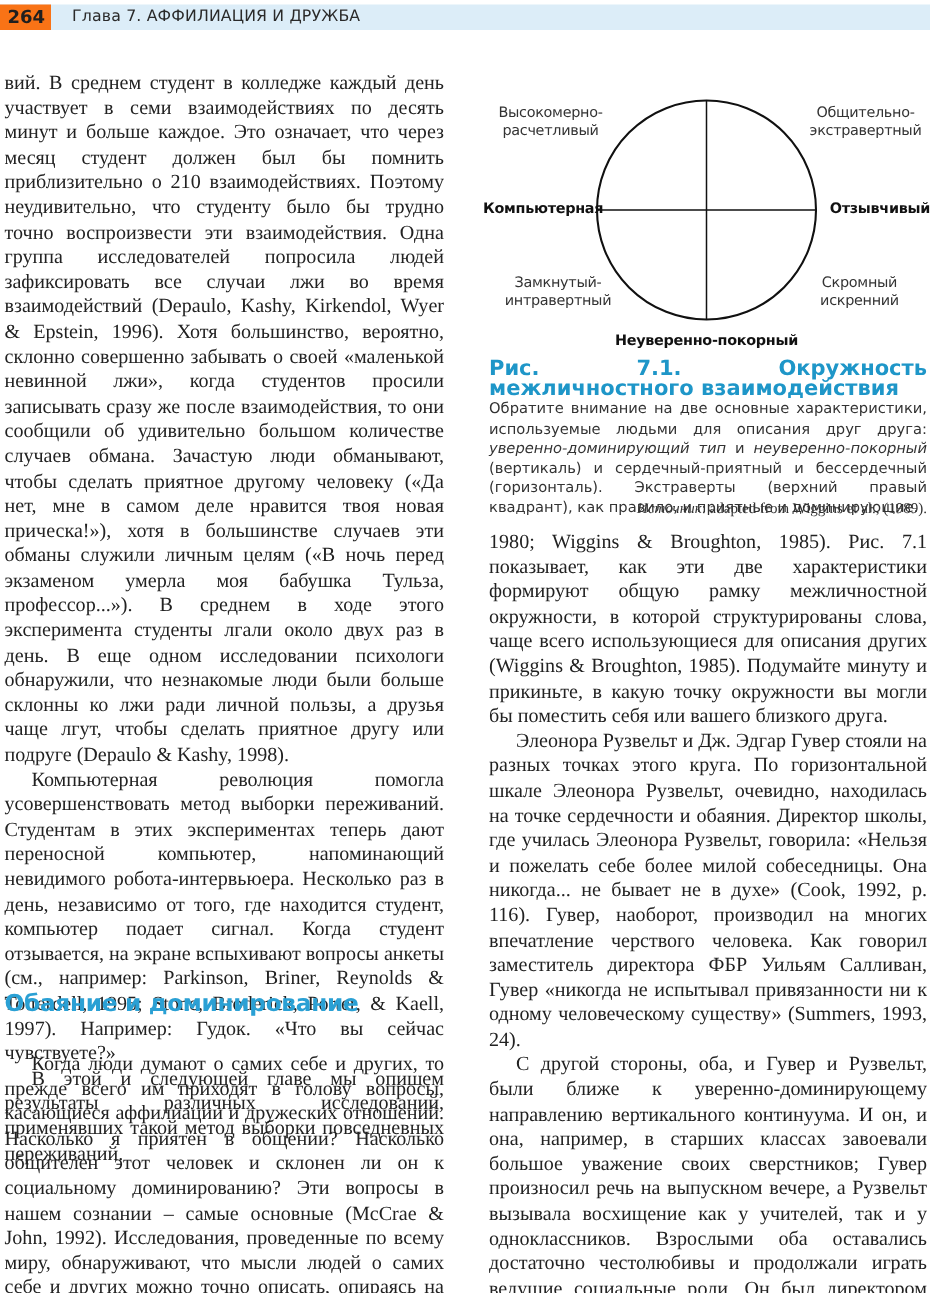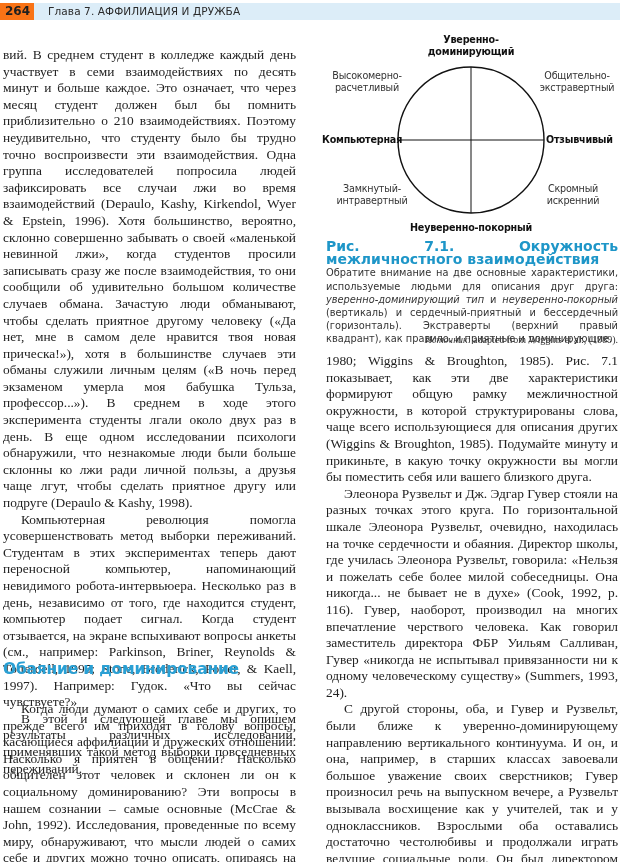--- a/index.html
+++ b/index.html
@@ -73,28 +73,26 @@
 <div class="col left-col-2">
   <p class="indent">Когда люди думают о самих себе и других, то прежде всего им приходят в голову вопросы, касающиеся аффилиации и дружеских отношений. Насколько я приятен в общении? Насколько общителен этот человек и склонен ли он к социальному доминированию? Эти вопросы в нашем сознании – самые основные (McCrae &amp; John, 1992). Исследования, проведенные по всему миру, обнаруживают, что мысли людей о самих себе и других можно точно описать, опираясь на два параметра: обаяние и доминирование (White,</p>
 </div>
 
 <div class="figure">
   <svg width="302" height="205">
     <circle cx="153" cy="112" r="73" fill="none" stroke="#111" stroke-width="1.4"></circle>
     <line x1="153" y1="39" x2="153" y2="185" stroke="#111" stroke-width="1"></line>
     <line x1="80" y1="112" x2="226" y2="112" stroke="#111" stroke-width="1"></line>
   </svg>
-  <div class="fig-label bold" style="left:103px; top:6px; width:100px; white-space:pre-line;">Уверенно-
-доминирующий</div>
   <div class="fig-label" style="left:6px; top:42px; width:86px; white-space:pre-line;">Высокомерно-
 расчетливый</div>
   <div class="fig-label" style="left:216px; top:42px; width:86px; white-space:pre-line;">Общительно-
 экстравертный</div>
   <div class="fig-label bold" style="left:4px; top:106px; width:76px; text-align:left;">Компьютерная</div>
-  <div class="fig-label bold" style="left:228px; top:106px; width:74px; text-align:left;">Отзывчивый</div>
+  <div class="fig-label bold" style="left:228px; top:106px; width:74px; text-align:right;">Отзывчивый</div>
   <div class="fig-label" style="left:14px; top:155px; width:80px; white-space:pre-line;">Замкнутый-
 интравертный</div>
   <div class="fig-label" style="left:215px; top:155px; width:80px; white-space:pre-line;">Скромный
 искренний</div>
   <div class="fig-label bold" style="left:83px; top:194px; width:140px;">Неуверенно-покорный</div>
 </div>
 
 <div class="caption">
   <div class="caption-title">Рис. 7.1. Окружность межличностного взаимодействия</div>
   <div><span>Обратите внимание на две основные характеристики, используемые людьми для описания друг друга: </span><em>уверенно-доминирующий тип</em><span> и </span><em>неуверенно-покорный</em><span> (вертикаль) и сердечный-приятный и бессердечный (горизонталь). Экстраверты (верхний правый квадрант), как правило, и приятные и доминирующие.</span></div>

